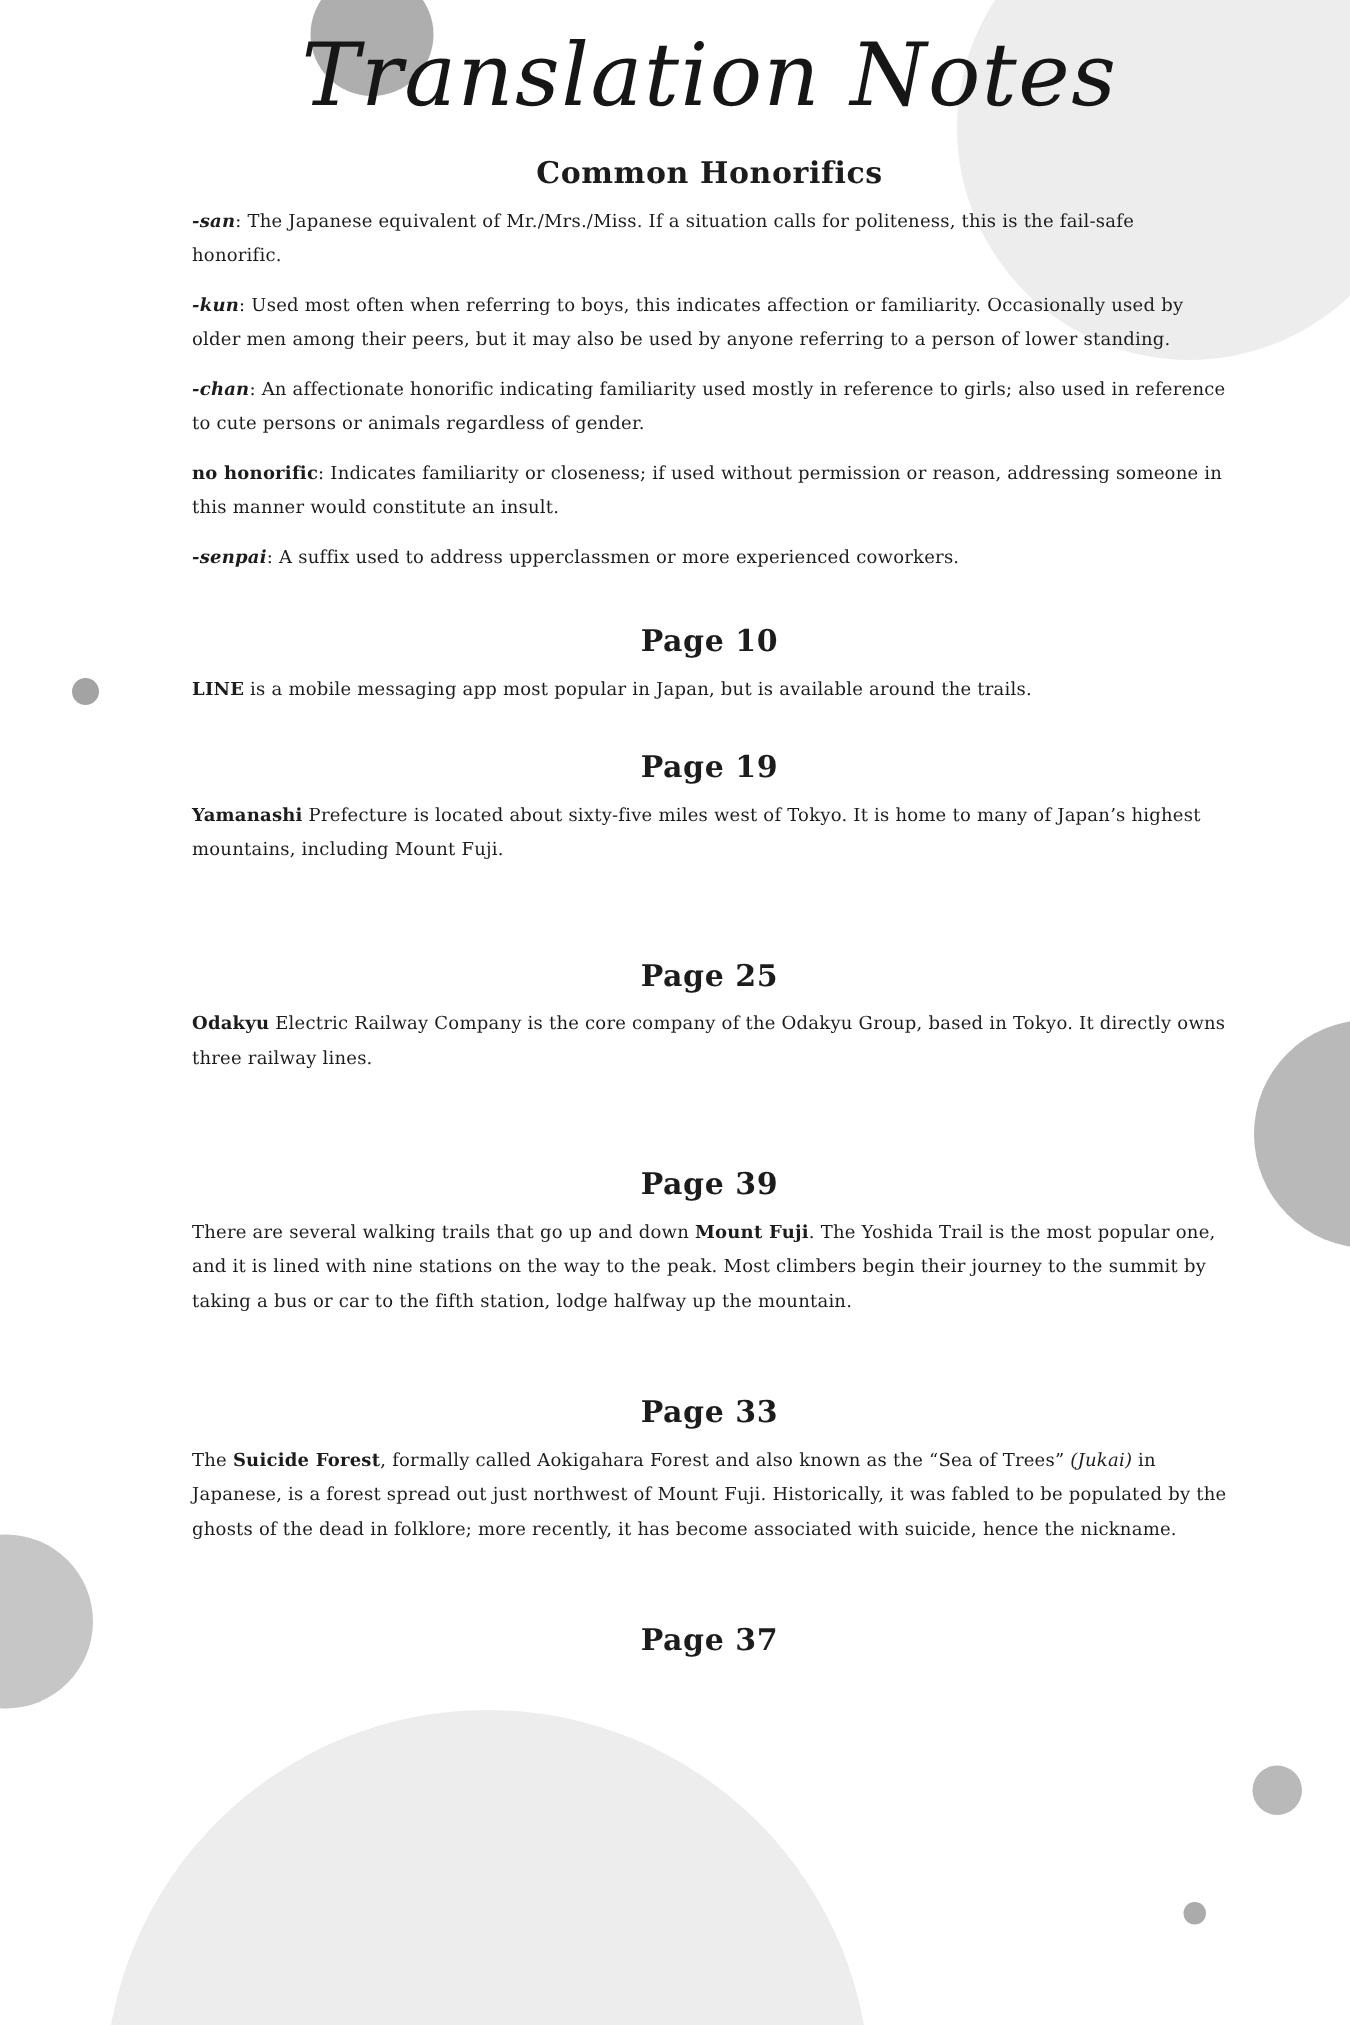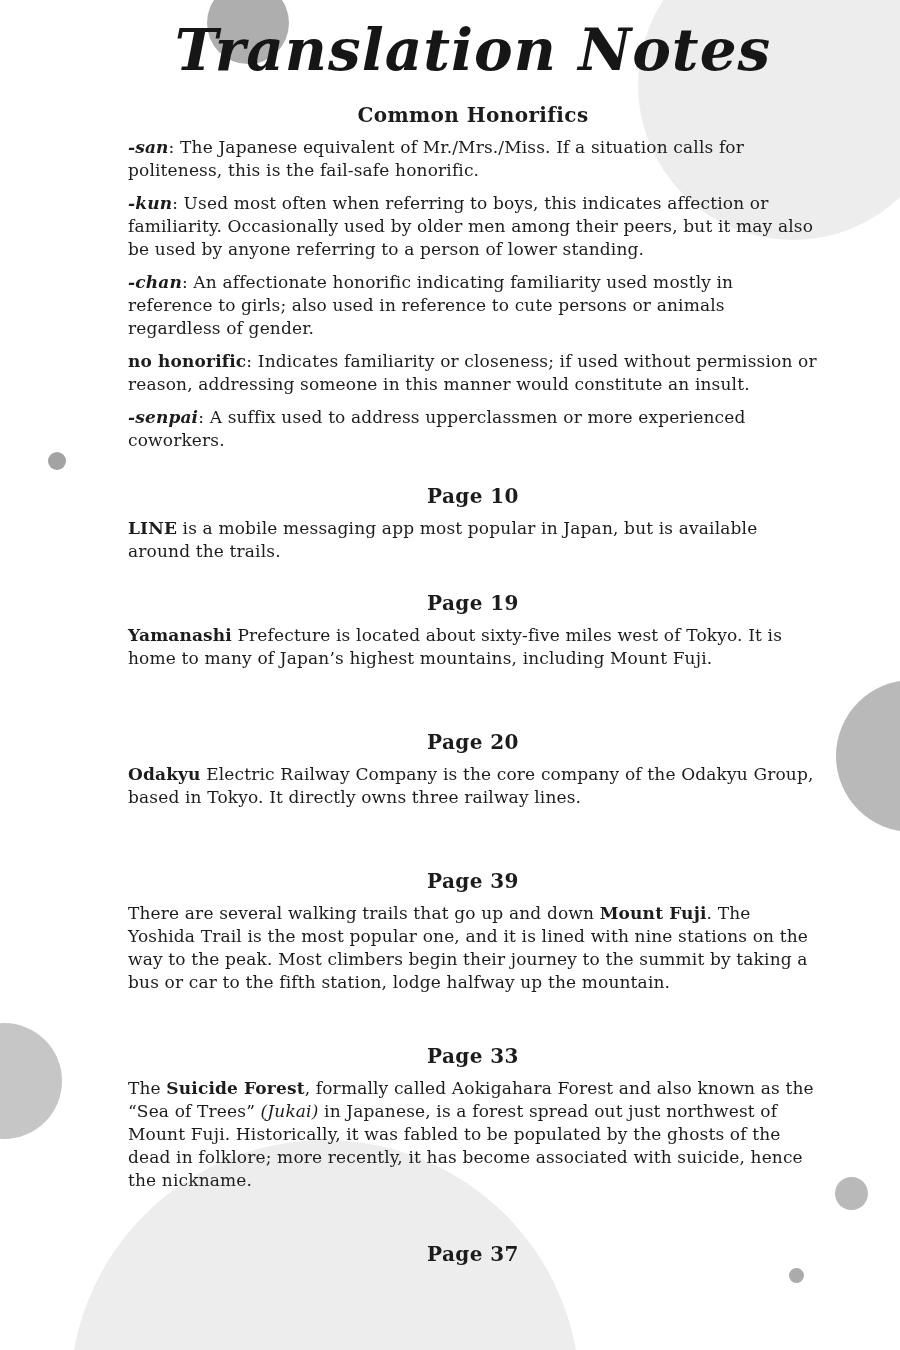--- a/index.html
+++ b/index.html
@@ -29,37 +29,37 @@
     width: 900px;
     padding: 0 82px 0 128px;
   }
 
   .title {
     margin-top: 14px;
     text-align: center;
     font-size: 58px;
     line-height: 1.25;
     font-style: italic;
-    font-weight: 700;
+    font-weight: 400;
     letter-spacing: 1px;
     color: #161616;
   }
 
   .section-heading {
     font-size: 20px;
     font-weight: bold;
     text-align: center;
     letter-spacing: 0.4px;
   }
 
   .honorifics { margin-top: 16px; }
   .honorifics .section-heading { margin-bottom: 9px; }
 
   p.entry, p.body {
-    font-size: 17px;
+    font-size: 12px;
     line-height: 23px;
     letter-spacing: 0.15px;
     text-align: left;
   }
   p.entry { margin-bottom: 10px; }
 
   .note .section-heading { margin-bottom: 9px; }
   .note-0 { margin-top: 32px; }
   .note-1 { margin-top: 28px; }
   .note-2 { margin-top: 60px; }
@@ -105,21 +105,21 @@
     <h2 class="section-heading">Page 10</h2>
     <p class="body"><span class="b">LINE</span><span> is a mobile messaging app most popular in Japan, but is available around the trails.</span></p>
   </section>
 
   <section class="note note-1">
     <h2 class="section-heading">Page 19</h2>
     <p class="body"><span class="b">Yamanashi</span><span> Prefecture is located about sixty-five miles west of Tokyo. It is home to many of Japan’s highest mountains, including Mount Fuji.</span></p>
   </section>
 
   <section class="note note-2">
-    <h2 class="section-heading">Page 20</h2>
+    <h2 class="section-heading">Page 25</h2>
     <p class="body"><span class="b">Odakyu</span><span> Electric Railway Company is the core company of the Odakyu Group, based in Tokyo. It directly owns three railway lines.</span></p>
   </section>
 
   <section class="note note-3">
     <h2 class="section-heading">Page 39</h2>
     <p class="body"><span>There are several walking trails that go up and down </span><span class="b">Mount Fuji</span><span>. The Yoshida Trail is the most popular one, and it is lined with nine stations on the way to the peak. Most climbers begin their journey to the summit by taking a bus or car to the fifth station, lodge halfway up the mountain.</span></p>
   </section>
 
   <section class="note note-4">
     <h2 class="section-heading">Page 33</h2>

